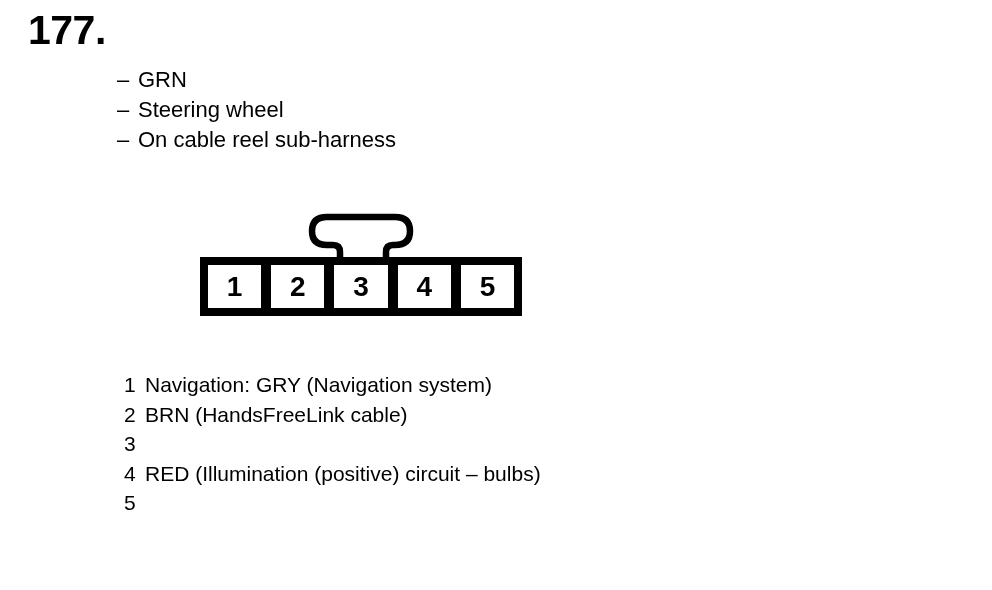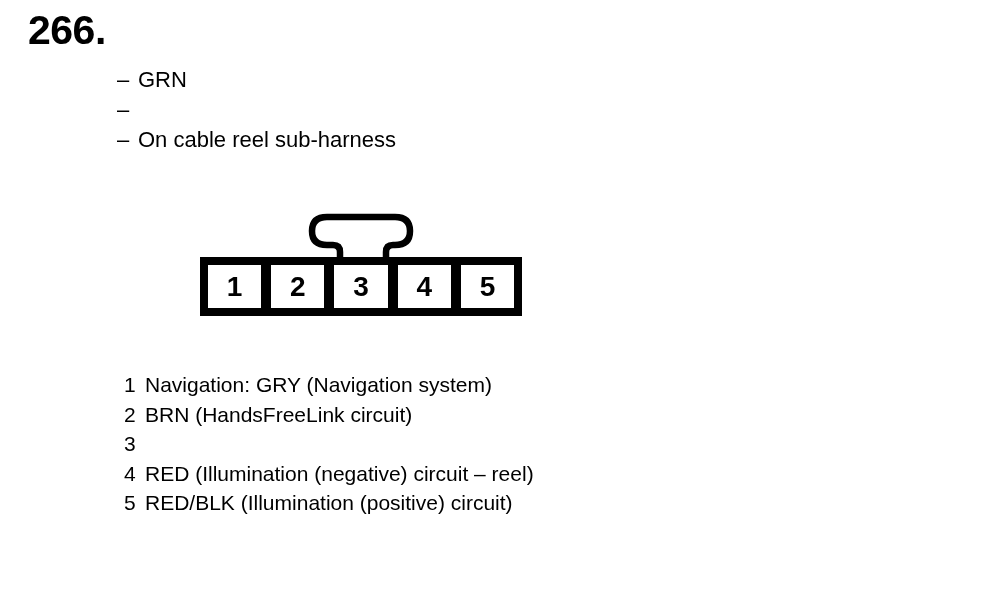--- a/index.html
+++ b/index.html
@@ -88,30 +88,31 @@
     width: 21px;
     flex: 0 0 21px;
   }
 </style>
 </head>
 <body>
 
 <div class="page">
 
   <div class="heading">
-    <span>266.</span>
+    <span>177.</span>
   </div>
 
   <div class="bullets">
     <div class="bullet">
       <span class="dash">–</span>
       <span>GRN</span>
     </div>
     <div class="bullet">
       <span class="dash">–</span>
+      <span>Steering wheel</span>
     </div>
     <div class="bullet">
       <span class="dash">–</span>
       <span>On cable reel sub-harness</span>
     </div>
   </div>
 
   <svg class="tab-svg" viewBox="0 0 110 52" aria-hidden="true">
     <path d="M 34 52 L 34 41 Q 34 34 27 34 L 21 34 Q 6 34 6 20 Q 6 6 21 6 L 89 6 Q 104 6 104 20 Q 104 34 89 34 L 87 34 Q 80 34 80 41 L 80 52" fill="#ffffff" stroke="#000000" stroke-width="6.5" stroke-linejoin="round"></path>
   </svg>
@@ -134,28 +135,27 @@
     </div>
   </div>
 
   <div class="legend">
     <div class="lrow">
       <span class="lnum">1</span>
       <span class="ldesc">Navigation: GRY (Navigation system)</span>
     </div>
     <div class="lrow">
       <span class="lnum">2</span>
-      <span class="ldesc">BRN (HandsFreeLink circuit)</span>
+      <span class="ldesc">BRN (HandsFreeLink cable)</span>
     </div>
     <div class="lrow">
       <span class="lnum">3</span>
     </div>
     <div class="lrow">
       <span class="lnum">4</span>
-      <span class="ldesc">RED (Illumination (negative) circuit – reel)</span>
+      <span class="ldesc">RED (Illumination (positive) circuit – bulbs)</span>
     </div>
     <div class="lrow">
       <span class="lnum">5</span>
-      <span class="ldesc">RED/BLK (Illumination (positive) circuit)</span>
     </div>
   </div>
 
 </div>
 
 </body></html>

